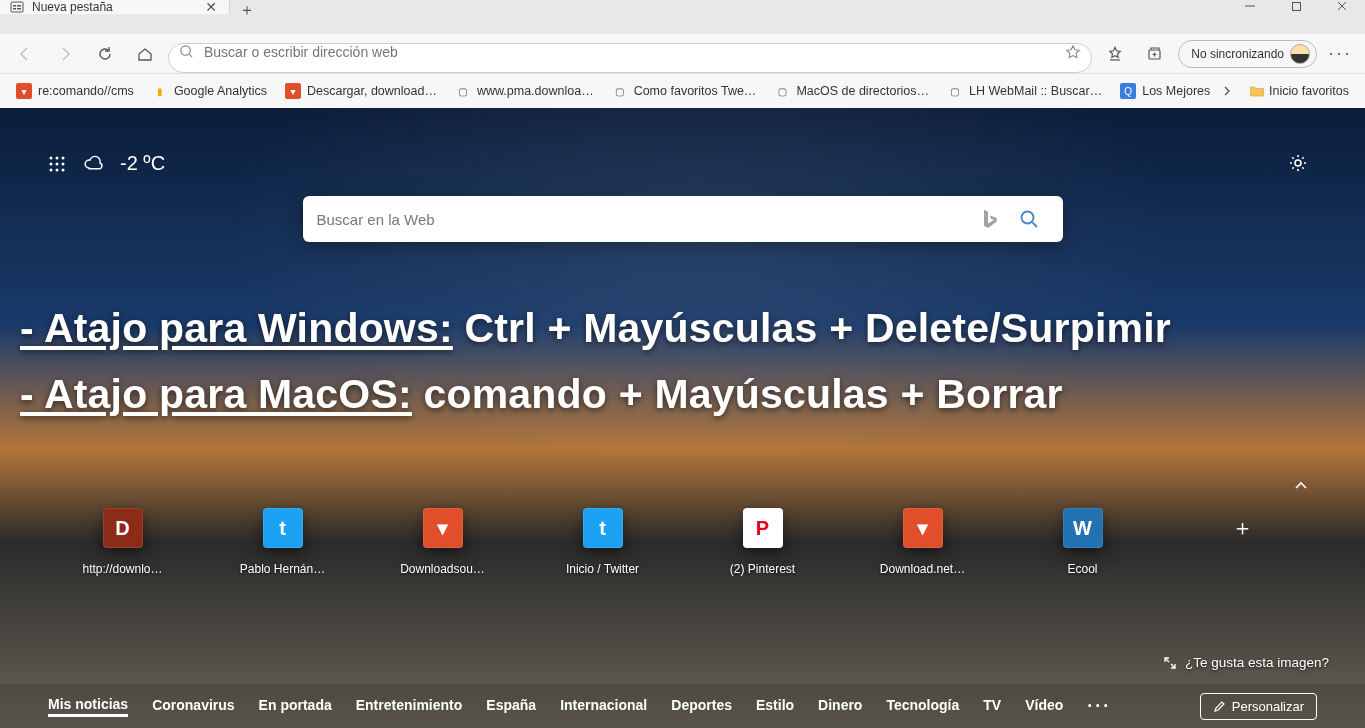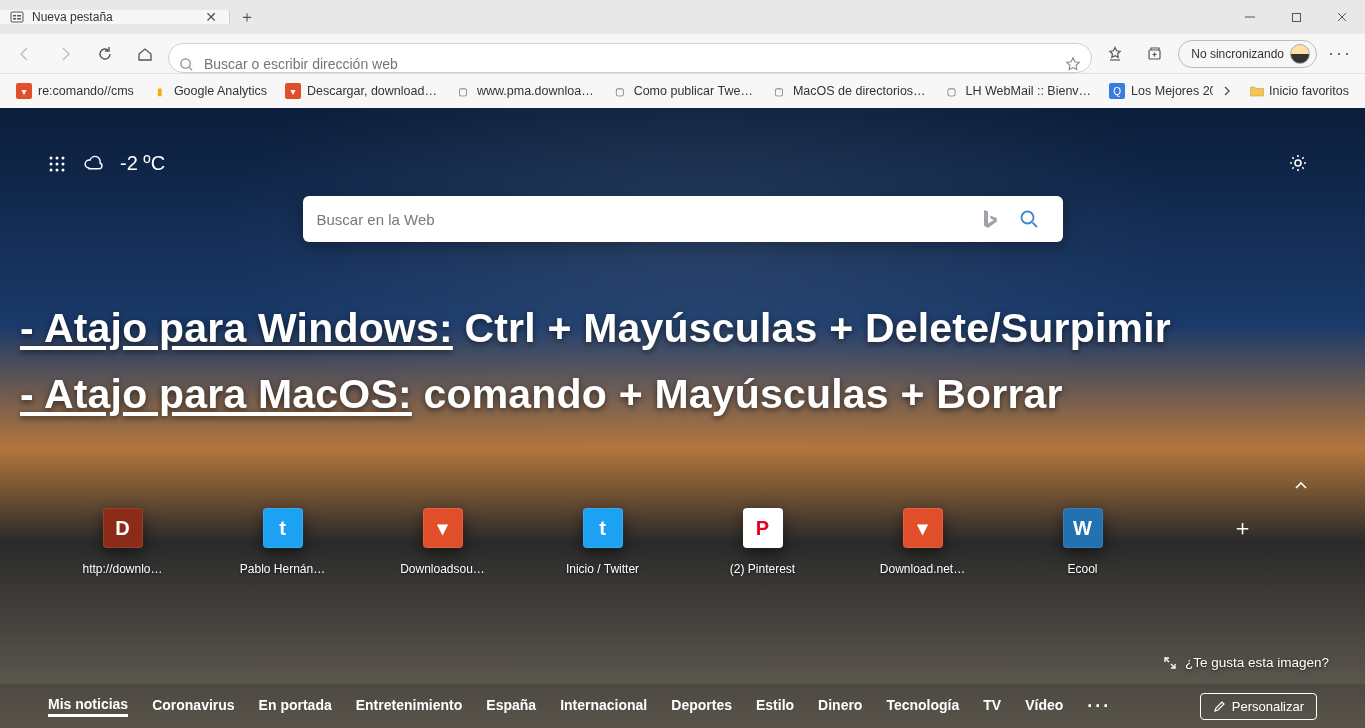--- a/index.html
+++ b/index.html
@@ -1,33 +1,33 @@
 <!DOCTYPE html>
 <html><head>
 <meta charset="utf-8">
 <style>
   * { margin: 0; padding: 0; box-sizing: border-box; font-family: "Segoe UI", Arial, sans-serif; }
   body { width: 1365px; height: 728px; overflow: hidden; background: #f3f3f3; display: flex; flex-direction: column; }
 
   
-  .titlebar { height: 34px; background: #e8e8e8; display: flex; align-items: center; }
+  .titlebar { height: 34px; background: #e8e8e8; display: flex; align-items: flex-start; }
   .tab { display: flex; align-items: center; gap: 8px; background: #f7f7f7; padding: 0 12px 0 10px; min-width: 230px; border-right: 1px solid #d0d0d0; font-size: 12px; color: #333; }
   .tab svg { flex: 0 0 14px; }
   .tab .title { flex: 1; white-space: nowrap; overflow: hidden; text-overflow: ellipsis; }
   .tab .close { color: #555; font-size: 14px; line-height: 1; }
   .newtab { width: 34px; display: flex; align-items: center; justify-content: center; color: #555; font-size: 16px; cursor: pointer; }
   .titlebar-spacer { flex: 1; }
   .win-controls { display: flex; }
   .win-btn { width: 46px; display: flex; align-items: center; justify-content: center; color: #555; font-size: 13px; cursor: pointer; }
 
   
   .toolbar { height: 40px; background: #f7f7f7; display: flex; align-items: center; gap: 6px; padding: 0 8px; border-bottom: 1px solid #e0e0e0; }
   .tool-btn { width: 34px; height: 32px; display: flex; align-items: center; justify-content: center; color: #555; border-radius: 3px; cursor: pointer; }
   .tool-btn.disabled { color: #bbb; }
-  .addressbar { flex: 1; height: 30px; background: #fff; border: 1px solid #cfcfcf; border-radius: 15px; display: flex; align-items: flex-end; padding: 0 10px; gap: 10px; margin-top: 8px; }
+  .addressbar { flex: 1; height: 30px; background: #fff; border: 1px solid #cfcfcf; border-radius: 15px; display: flex; align-items: flex-start; padding: 0 10px; gap: 10px; margin-top: 8px; }
   .addressbar input { flex: 1; border: none; outline: none; font-size: 14px; color: #777; background: transparent; }
   .addr-icon { color: #777; display: flex; align-items: center; }
   .profile-pill { display: flex; align-items: center; gap: 6px; height: 28px; border: 1px solid #bbb; border-radius: 14px; padding: 0 6px 0 12px; font-size: 12px; color: #333; cursor: pointer; }
   .avatar { width: 20px; height: 20px; border-radius: 50%; background: linear-gradient(#ffe1a8 50%, #333 50%); border: 1px solid #aaa; }
 
   
   .bookmarks { height: 34px; background: #f7f7f7; display: flex; align-items: center; gap: 2px; padding: 0 8px; font-size: 12.5px; color: #333; overflow: hidden; }
   .bm { display: flex; align-items: center; gap: 6px; padding: 4px 8px; border-radius: 3px; cursor: pointer; white-space: nowrap; }
   .bm .favi { width: 16px; height: 16px; display: flex; align-items: center; justify-content: center; font-size: 10px; }
   .bookmarks .chev { padding: 4px 6px; color: #555; cursor: pointer; }
@@ -181,29 +181,29 @@
       <div class="bm">
         <span class="favi" style="background:#e04e2a;color:#fff;border-radius:2px;">▾</span>
         <span>Descargar, download…</span>
       </div>
       <div class="bm">
         <span class="favi" style="background:transparent;color:#555;border-radius:2px;">▢</span>
         <span>www.pma.downloa…</span>
       </div>
       <div class="bm">
         <span class="favi" style="background:transparent;color:#555;border-radius:2px;">▢</span>
-        <span>Como publicar Twe…</span>
+        <span>Como favoritos Twe…</span>
       </div>
       <div class="bm">
         <span class="favi" style="background:transparent;color:#555;border-radius:2px;">▢</span>
         <span>MacOS de directorios…</span>
       </div>
       <div class="bm">
         <span class="favi" style="background:transparent;color:#555;border-radius:2px;">▢</span>
-        <span>LH WebMail :: Bienv…</span>
+        <span>LH WebMail :: Buscar…</span>
       </div>
       <div class="bm">
         <span class="favi" style="background:#3a7de0;color:#fff;border-radius:2px;">Q</span>
         <span>Los Mejores 200 dir…</span>
       </div>
     </div>
   <div class="chev">
       <svg width="12" height="12" viewBox="0 0 12 12">
         <path d="M4 2l4 4-4 4" fill="none" stroke="#555" stroke-width="1.4"></path>
       </svg>

